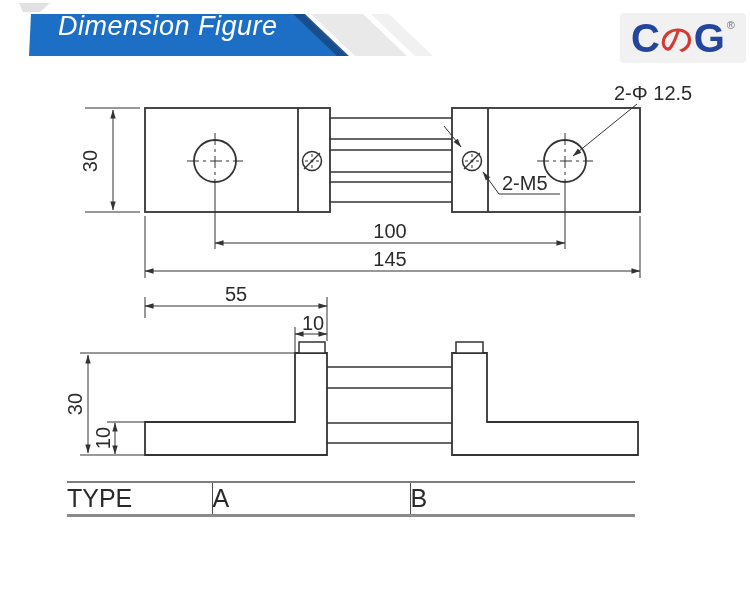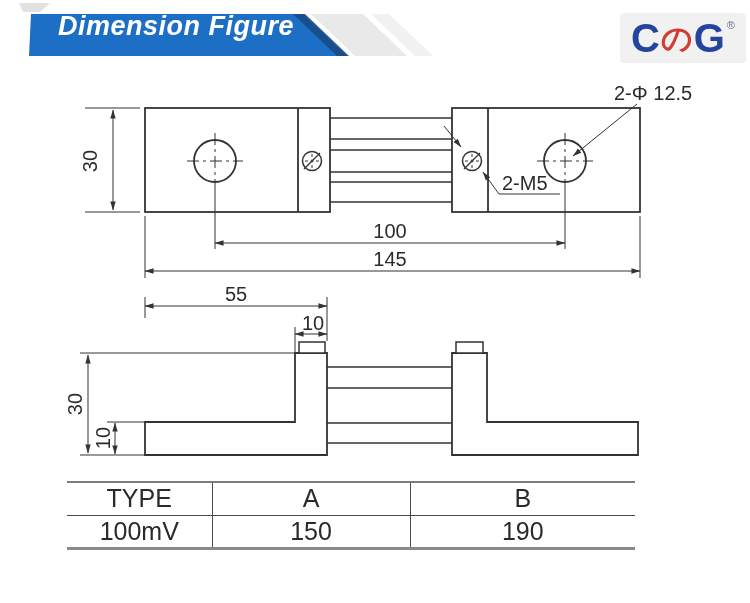--- a/index.html
+++ b/index.html
@@ -9,35 +9,35 @@
     --logo-red:#d23b2f;
     --line:#333333;
   }
   *{margin:0;padding:0;box-sizing:border-box;}
   body{background:#ffffff;font-family:"Liberation Sans",sans-serif;}
   .stage{position:relative;width:750px;height:603px;background:#ffffff;overflow:hidden;}
   svg{position:absolute;left:0;top:0;}
   .banner-title{
     position:absolute;left:31px;top:14px;width:300px;height:24px;
     display:flex;align-items:center;padding-left:27px;
-    font-size:27px;font-weight:bold;font-style:italic;color:#ffffff;
+    font-size:27px;font-weight:normal;font-style:italic;color:#ffffff;
     letter-spacing:0.5px;white-space:nowrap;z-index:2;
   }
   .logo{
     position:absolute;left:620px;top:13px;width:126px;height:50px;
     background:#f1f1f1;border-radius:4px;display:flex;align-items:center;
     justify-content:center;z-index:2;
   }
   .logo .blue{color:var(--logo-blue);font-size:40px;font-weight:bold;line-height:1;}
   .logo .red{color:var(--logo-red);font-size:31px;font-weight:bold;line-height:1;margin:0 1px;}
   .logo .reg{color:#6a7486;font-size:11px;align-self:flex-start;margin-top:6px;margin-left:2px;}
   .spec-table{
     position:absolute;left:67px;top:481px;width:568px;z-index:2;
     border-collapse:collapse;table-layout:fixed;
-    font-size:25px;color:#2a2a2a;text-align:center;
+    font-size:25px;color:#2a2a2a;
     border-top:2px solid #7d7d7d;border-bottom:3px solid #8a8a8a;
   }
   .spec-table td{height:33px;border-bottom:1.5px solid #4a4a4a;vertical-align:middle;}
   .spec-table tr:last-child td{border-bottom:none;}
   .spec-table td.vline{border-left:1.5px solid #4a4a4a;}
   .dim-text{font-family:"Liberation Sans",sans-serif;font-size:20px;fill:#2b2b2b;}
 </style>
 </head>
 <body>
 
@@ -177,21 +177,16 @@
         <col style="width:145px">
         <col style="width:198px">
         <col style="width:225px">
       </colgroup>
     <tbody>
         <tr>
       <td>TYPE</td>
       <td class="vline">A</td>
       <td class="vline">B</td>
     </tr>
-    <tr>
-      <td>100mV</td>
-      <td class="vline">150</td>
-      <td class="vline">190</td>
-    </tr>
   </tbody>
     </table>
 
 </div>
 
 </body></html>

